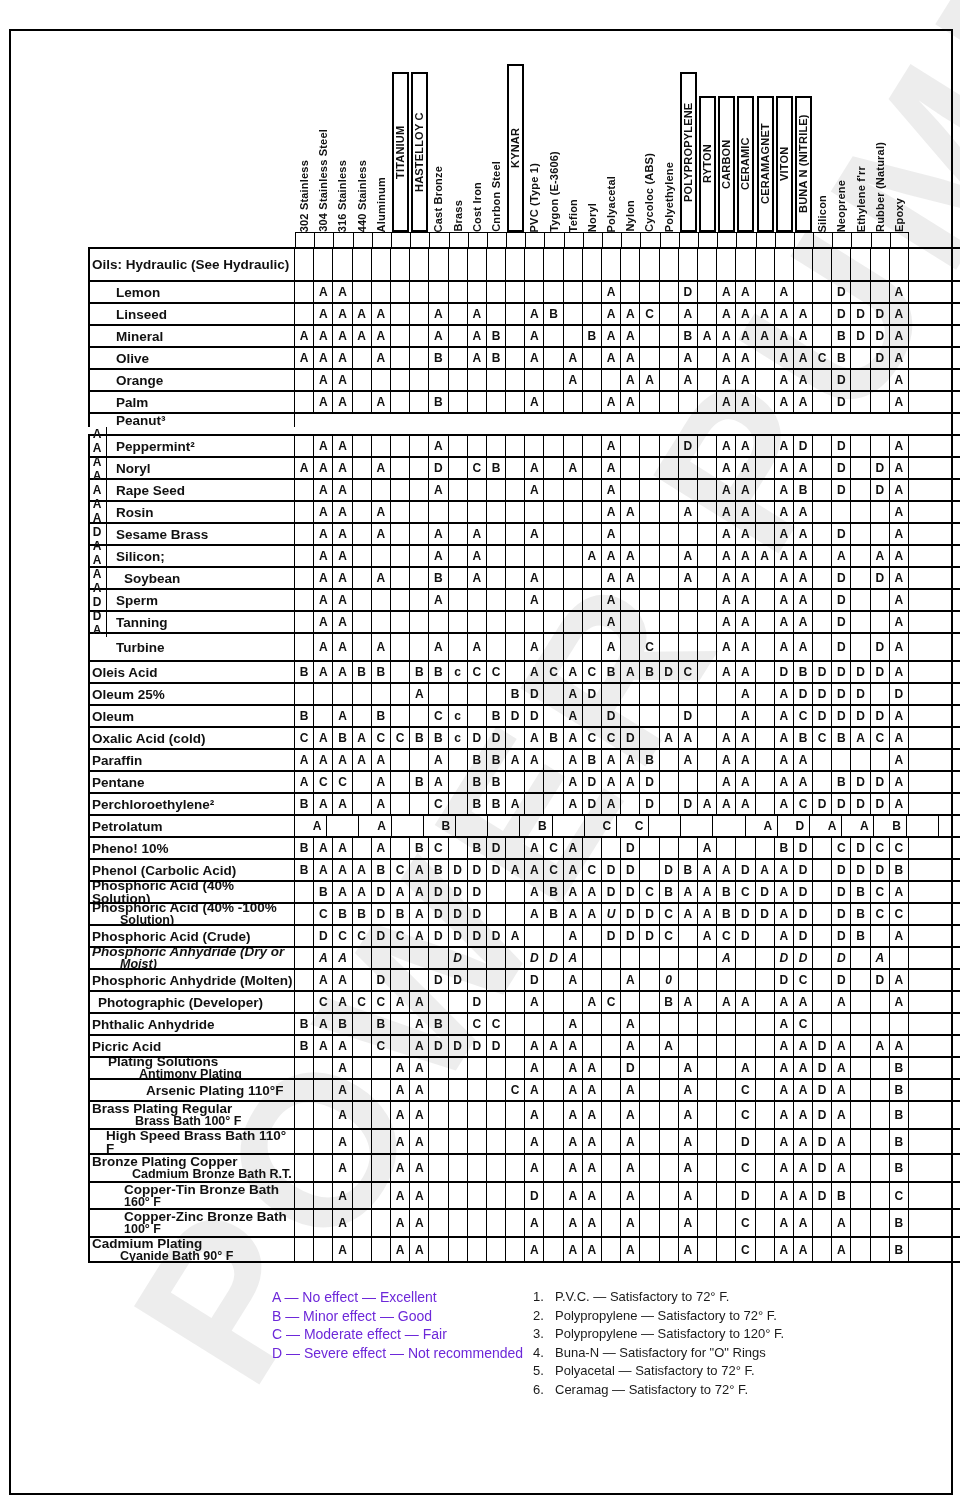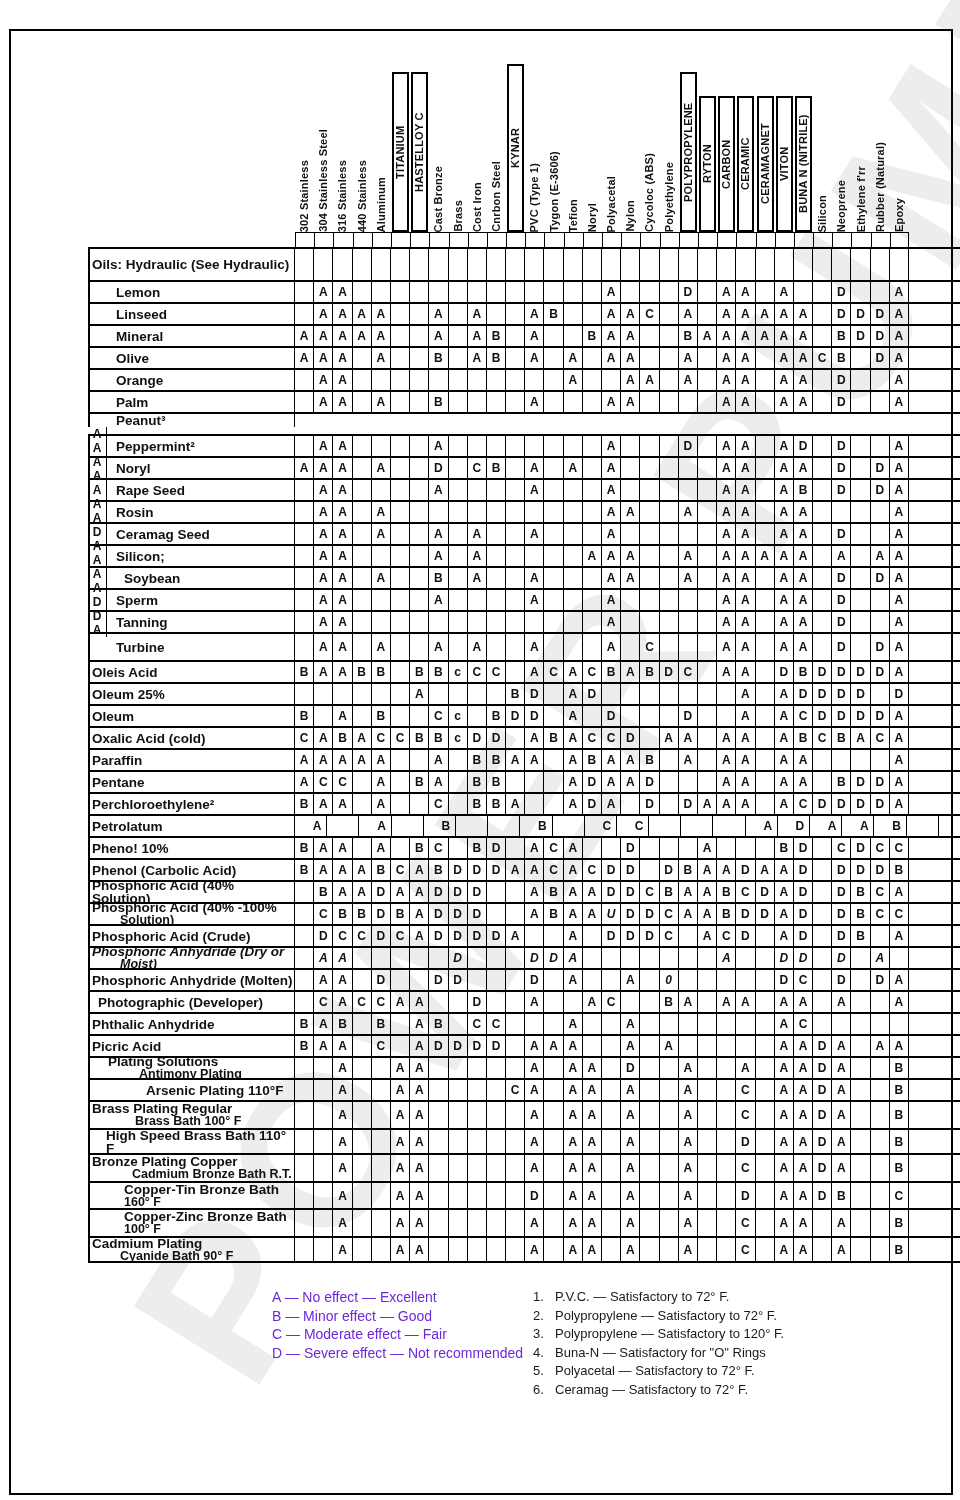--- a/index.html
+++ b/index.html
@@ -617,21 +617,21 @@
         <div class="cell">A</div>
         <div class="cell">A</div>
         <div class="cell"></div>
         <div class="cell"></div>
         <div class="cell"></div>
         <div class="cell"></div>
         <div class="cell">A</div>
       </div>
       <div class="t-row" style="height: 22px;">
         <div class="lbl">
-          <div style="padding-left: 26px;">Ceramag Seed</div>
+          <div style="padding-left: 26px;">Sesame Brass</div>
         </div>
         <div class="cell"></div>
         <div class="cell">A</div>
         <div class="cell">A</div>
         <div class="cell"></div>
         <div class="cell">A</div>
         <div class="cell"></div>
         <div class="cell"></div>
         <div class="cell">A</div>
         <div class="cell"></div>

